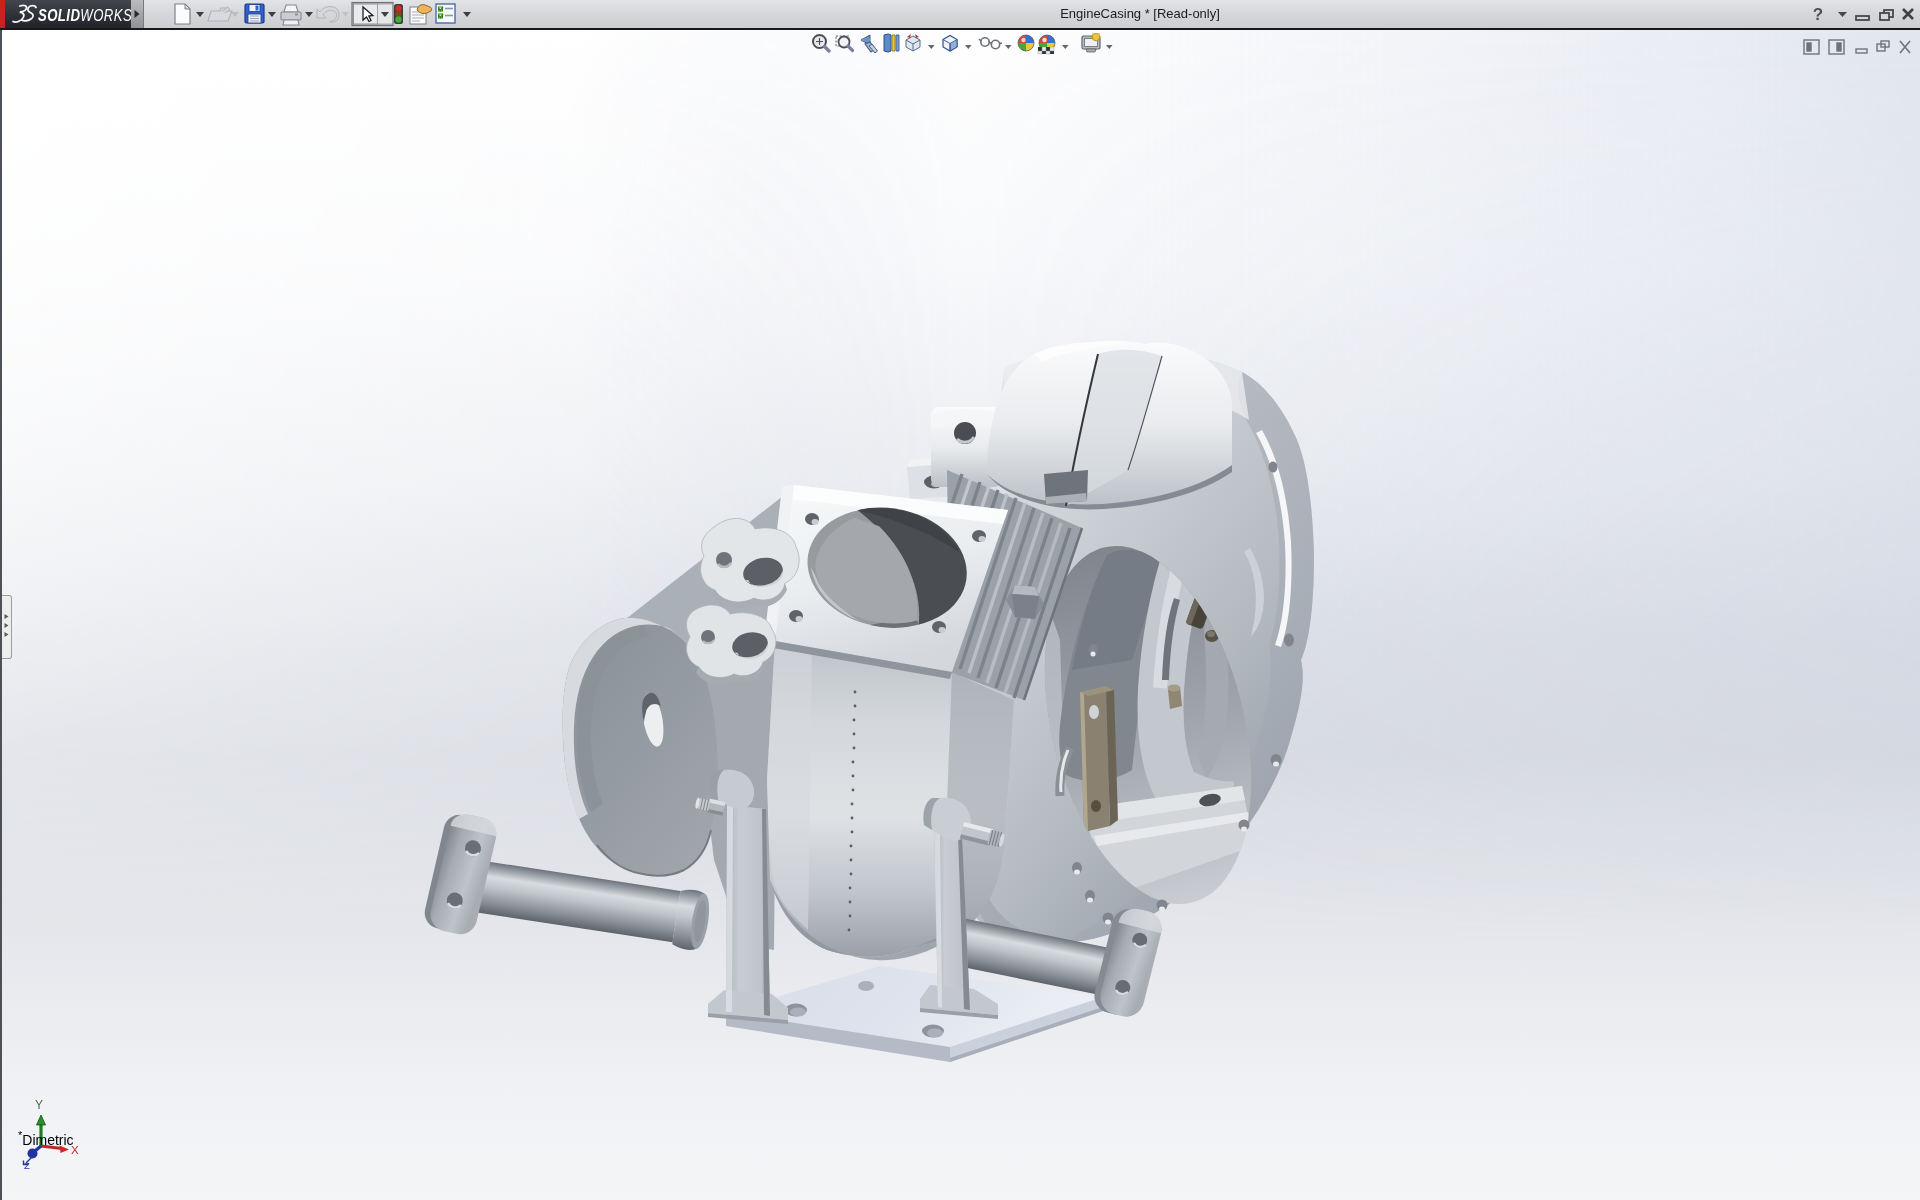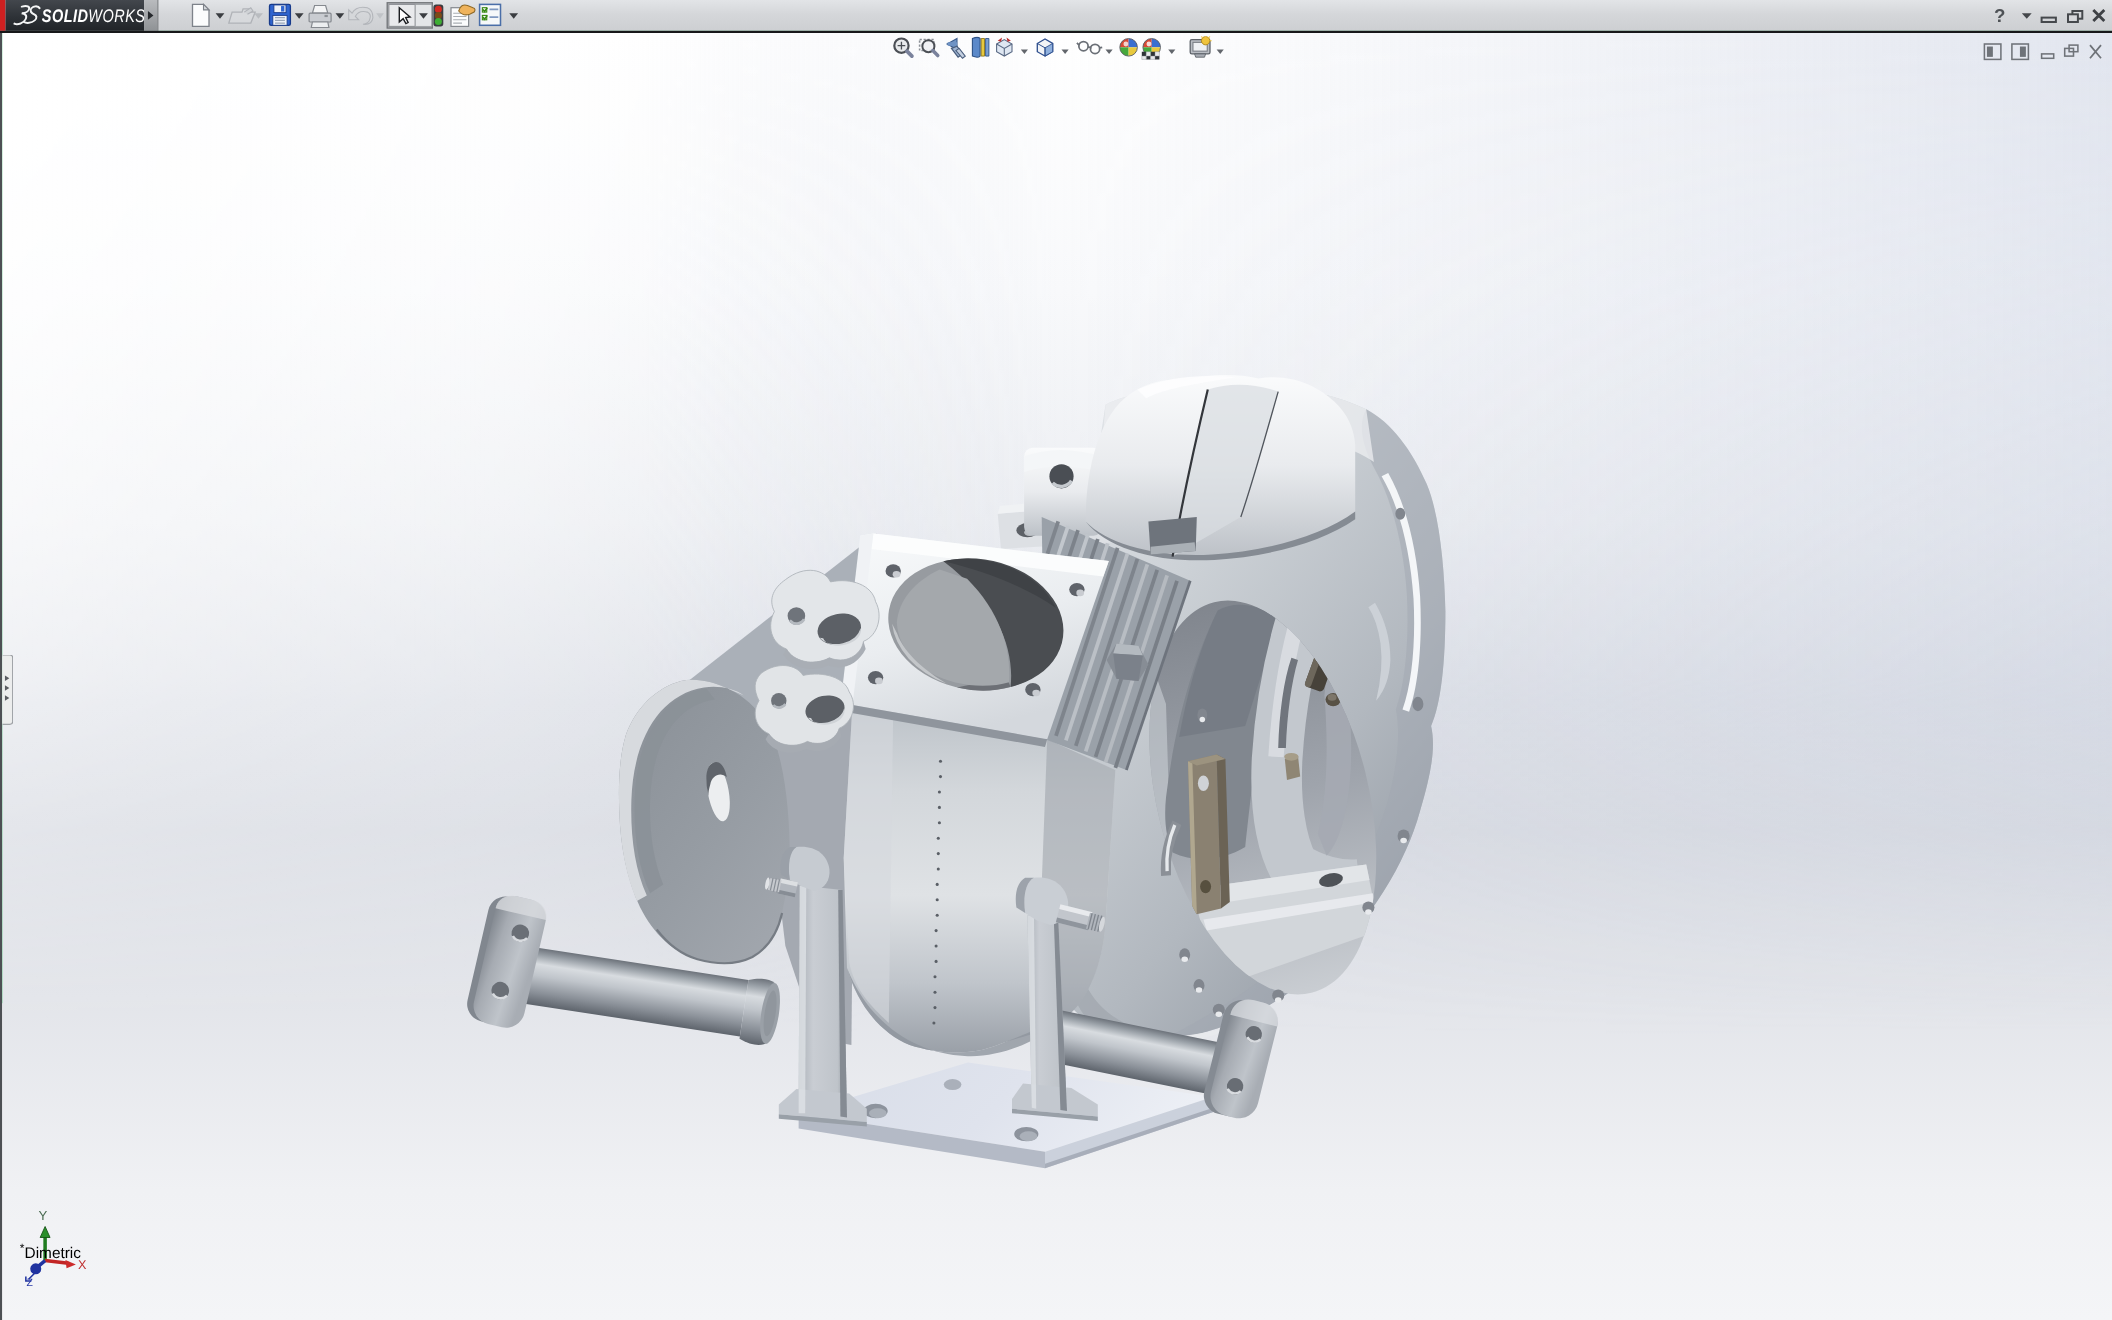--- a/index.html
+++ b/index.html
@@ -1,17 +1,17 @@
 <!DOCTYPE html>
 <html><head>
 <meta charset="utf-8">
 <style>
   html,body{margin:0;padding:0;width:1920px;height:1200px;overflow:hidden;
     font-family:"Liberation Sans", sans-serif;}
-  #app{position:relative;width:1920px;height:912px;background:#86efac;}
+  #app{position:relative;width:1920px;height:912px;background:#a16207;}
   
   #titlebar{position:absolute;left:0;top:0;width:1920px;height:28px;
     background:linear-gradient(180deg,#e2e4e7 0%,#d5d7da 45%,#cdcfd2 100%);}
   #redstripe{position:absolute;left:0;top:0;width:5px;height:28px;background:#cf2021;}
   #logoblock{position:absolute;left:5px;top:0;width:126px;height:28px;
     background:linear-gradient(180deg,#43474d 0%,#2e3237 55%,#212428 100%);}
   #logoblock .lg{position:absolute;left:7px;top:2px;height:24px;}
   #sldtext{position:absolute;left:33px;top:5.5px;color:#fff;font-size:16.5px;letter-spacing:0.5px;
     font-style:italic;transform:scaleX(0.8);transform-origin:left;}
   #sldtext b{font-weight:bold;}
@@ -109,20 +109,21 @@
         <rect x="0" y="0" width="19" height="19" fill="#f6f8fa" stroke="#4a6ea8" stroke-width="1.4"></rect>
         <rect x="2.5" y="3" width="4" height="4" fill="none" stroke="#35870f" stroke-width="1"></rect>
         <path d="M3 4.5 l1.5 2 l2.5 -3.5" stroke="#35870f" stroke-width="1.4" fill="none"></path>
         <path d="M9 4.5 h8" stroke="#7f98c0" stroke-width="1.6"></path>
         <rect x="2.5" y="10" width="4" height="4" fill="none" stroke="#35870f" stroke-width="1"></rect>
         <path d="M3 11.5 l1.5 2 l2.5 -3.5" stroke="#35870f" stroke-width="1.4" fill="none"></path>
         <path d="M9 11.5 h8" stroke="#7f98c0" stroke-width="1.6"></path>
       </g>
       <path d="M463 12 l8 0 l-4 5 Z" fill="#3a3d41"></path>
     </svg>
+    <div id="title">EngineCasing * [Read-only]</div>
 
     <svg width="120" height="28" viewBox="0 0 120 28" style="position:absolute;left:1800px;top:0">
       <text x="18" y="20" font-size="17" font-weight="bold" fill="#4e5256" text-anchor="middle" font-family="Liberation Sans">?</text>
       <path d="M38 12 l9 0 l-4.5 5 Z" fill="#44474b"></path>
       <rect x="56" y="16" width="13" height="4" fill="none" stroke="#45484c" stroke-width="1.8"></rect>
       <g stroke="#45484c" stroke-width="1.8" fill="none">
         <rect x="84" y="10" width="9" height="7"></rect>
         <rect x="80" y="13" width="9" height="7" fill="#d5d7da"></rect>
       </g>
       <path d="M103 9 L113 19 M113 9 L103 19" stroke="#3e4145" stroke-width="2.6"></path>

